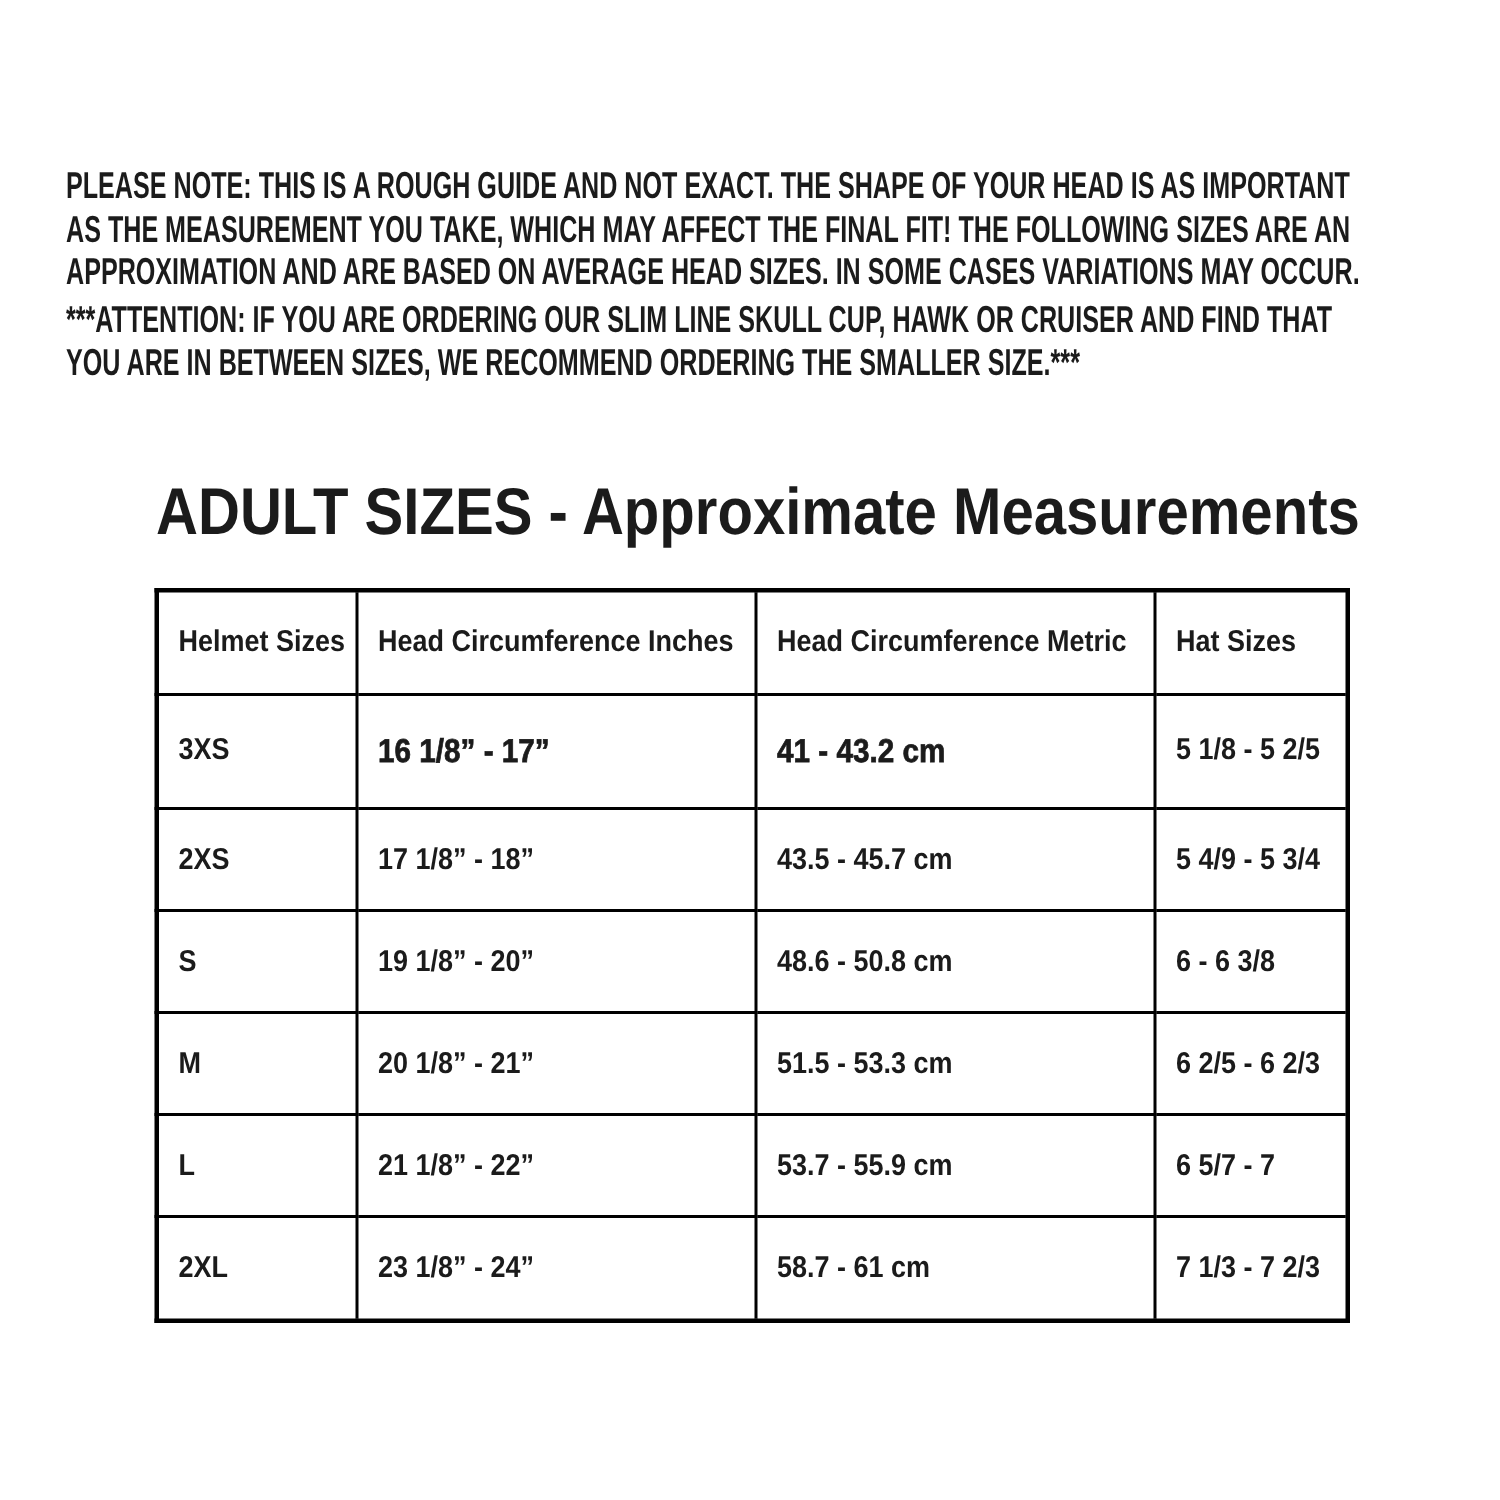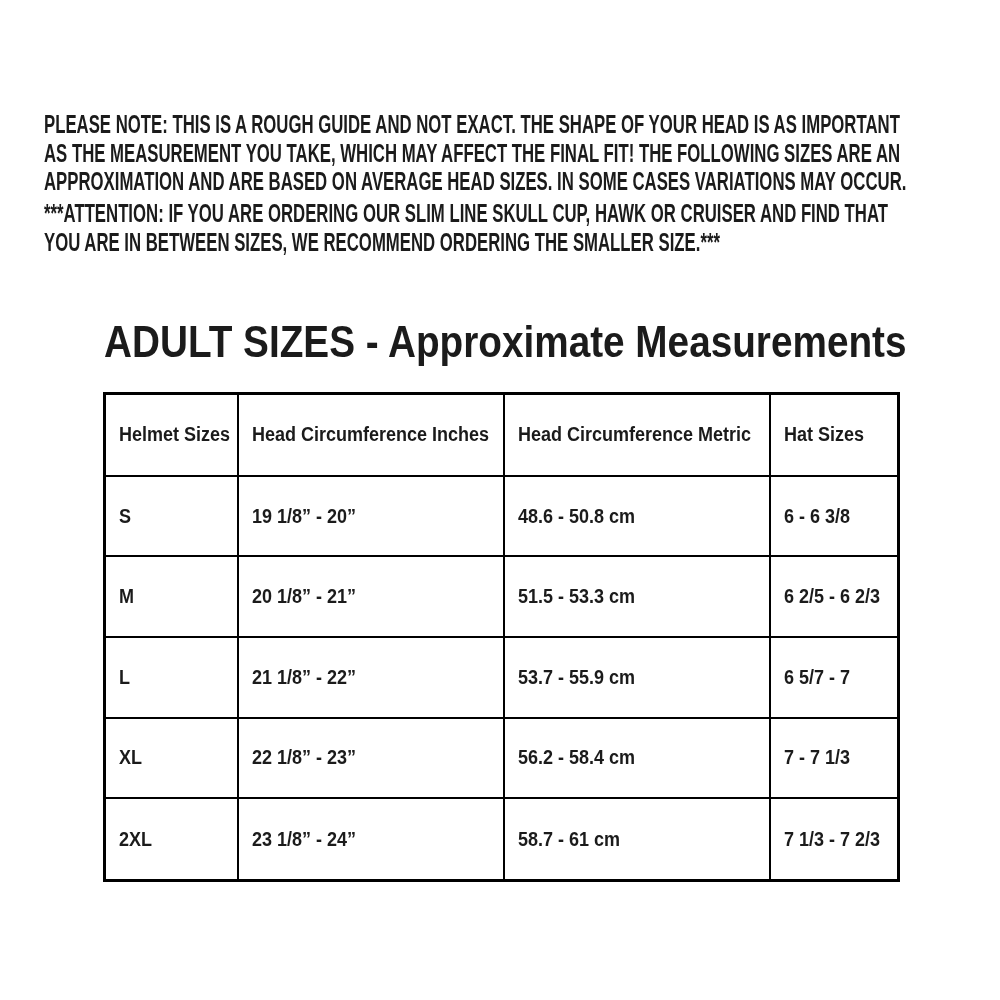--- a/index.html
+++ b/index.html
@@ -106,44 +106,50 @@
       <col style="width:129px">
     </colgroup>
     <tbody>
       <tr>
         <th><span class="cond">Helmet Sizes</span></th>
         <th><span class="cond">Head Circumference Inches</span></th>
         <th><span class="cond">Head Circumference Metric</span></th>
         <th><span class="cond">Hat Sizes</span></th>
       </tr>
       <tr>
+        <td><span class="cond">3XS</span></td>
+        <td class="emph"><span class="cond">16 1/8” - 17”</span></td>
+        <td class="emph"><span class="cond">41 - 43.2 cm</span></td>
+        <td><span class="cond">5 1/8 - 5 2/5</span></td>
+      </tr>
+      <tr>
+        <td><span class="cond">2XS</span></td>
+        <td><span class="cond">17 1/8” - 18”</span></td>
+        <td><span class="cond">43.5 - 45.7 cm</span></td>
+        <td><span class="cond">5 4/9 - 5 3/4</span></td>
+      </tr>
+      <tr>
         <td><span class="cond">S</span></td>
         <td><span class="cond">19 1/8” - 20”</span></td>
         <td><span class="cond">48.6 - 50.8 cm</span></td>
         <td><span class="cond">6 - 6 3/8</span></td>
       </tr>
       <tr>
         <td><span class="cond">M</span></td>
         <td><span class="cond">20 1/8” - 21”</span></td>
         <td><span class="cond">51.5 - 53.3 cm</span></td>
         <td><span class="cond">6 2/5 - 6 2/3</span></td>
       </tr>
       <tr>
         <td><span class="cond">L</span></td>
         <td><span class="cond">21 1/8” - 22”</span></td>
         <td><span class="cond">53.7 - 55.9 cm</span></td>
         <td><span class="cond">6 5/7 - 7</span></td>
       </tr>
       <tr>
-        <td><span class="cond">XL</span></td>
-        <td><span class="cond">22 1/8” - 23”</span></td>
-        <td><span class="cond">56.2 - 58.4 cm</span></td>
-        <td><span class="cond">7 - 7 1/3</span></td>
-      </tr>
-      <tr>
         <td><span class="cond">2XL</span></td>
         <td><span class="cond">23 1/8” - 24”</span></td>
         <td><span class="cond">58.7 - 61 cm</span></td>
         <td><span class="cond">7 1/3 - 7 2/3</span></td>
       </tr>
     </tbody>
   </table>
 
 </div>
 

